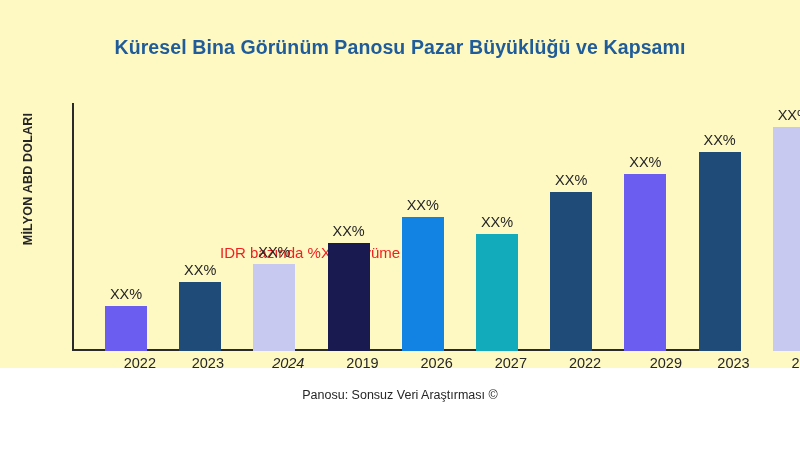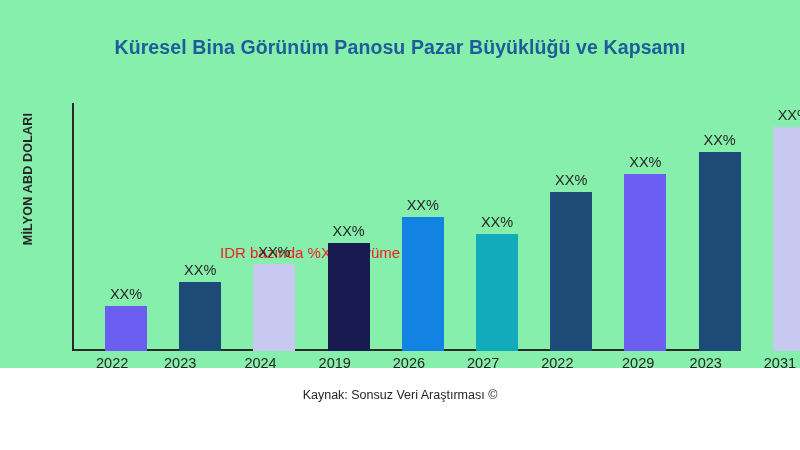--- a/index.html
+++ b/index.html
@@ -7,21 +7,21 @@
     width: 800px;
     height: 450px;
     background: #ffffff;
     font-family: "Liberation Sans", sans-serif;
     overflow: hidden;
   }
   #chart-root {
     position: relative;
     width: 800px;
     height: 368px;
-    background: #86efac;
+    background: #fef9c3;
   }
   
   #chart-title {
     position: absolute;
     left: 0;
     top: 36px;
     width: 800px;
     text-align: center;
     font-size: 19.5px;
     font-weight: bold;
@@ -103,21 +103,21 @@
     left: 72px;
     top: 355px;
     width: 712px;
     height: 24px;
   }
   .x-tick {
     position: absolute;
     top: 0;
     width: 60px;
     margin-left: -9px;
-    text-align: left;
+    text-align: right;
     font-size: 14.5px;
     color: #262626;
   }
   
   #source-note {
     position: absolute;
     left: 0;
     top: 388px;
     width: 800px;
     text-align: center;
@@ -178,25 +178,25 @@
         <div class="bar-group" style="left: 700.8px;">
           <div class="bar-rect" style="height: 224px; background: rgb(199, 201, 240);"></div>
           <div class="bar-label" style="bottom: 228px;">XX%</div>
         </div>
       </div>
   </div>
 
   <div id="x-labels">
       <div class="x-tick" style="left: 33px;">2022</div>
       <div class="x-tick" style="left: 101px;">2023</div>
-      <div class="x-tick" style="left: 181.4px;">2024</div>
+      <div class="x-tick" style="left: 181.4px; font-style: italic;">2024</div>
       <div class="x-tick" style="left: 255.6px;">2019</div>
       <div class="x-tick" style="left: 329.8px;">2026</div>
       <div class="x-tick" style="left: 404px;">2027</div>
       <div class="x-tick" style="left: 478.2px;">2022</div>
       <div class="x-tick" style="left: 559px;">2029</div>
       <div class="x-tick" style="left: 626.6px;">2023</div>
       <div class="x-tick" style="left: 700.8px;">2031</div>
     </div>
 
-  <div id="source-note">Kaynak: Sonsuz Veri Araştırması ©</div>
+  <div id="source-note">Panosu: Sonsuz Veri Araştırması ©</div>
 
 </div>
 
 </body></html>

